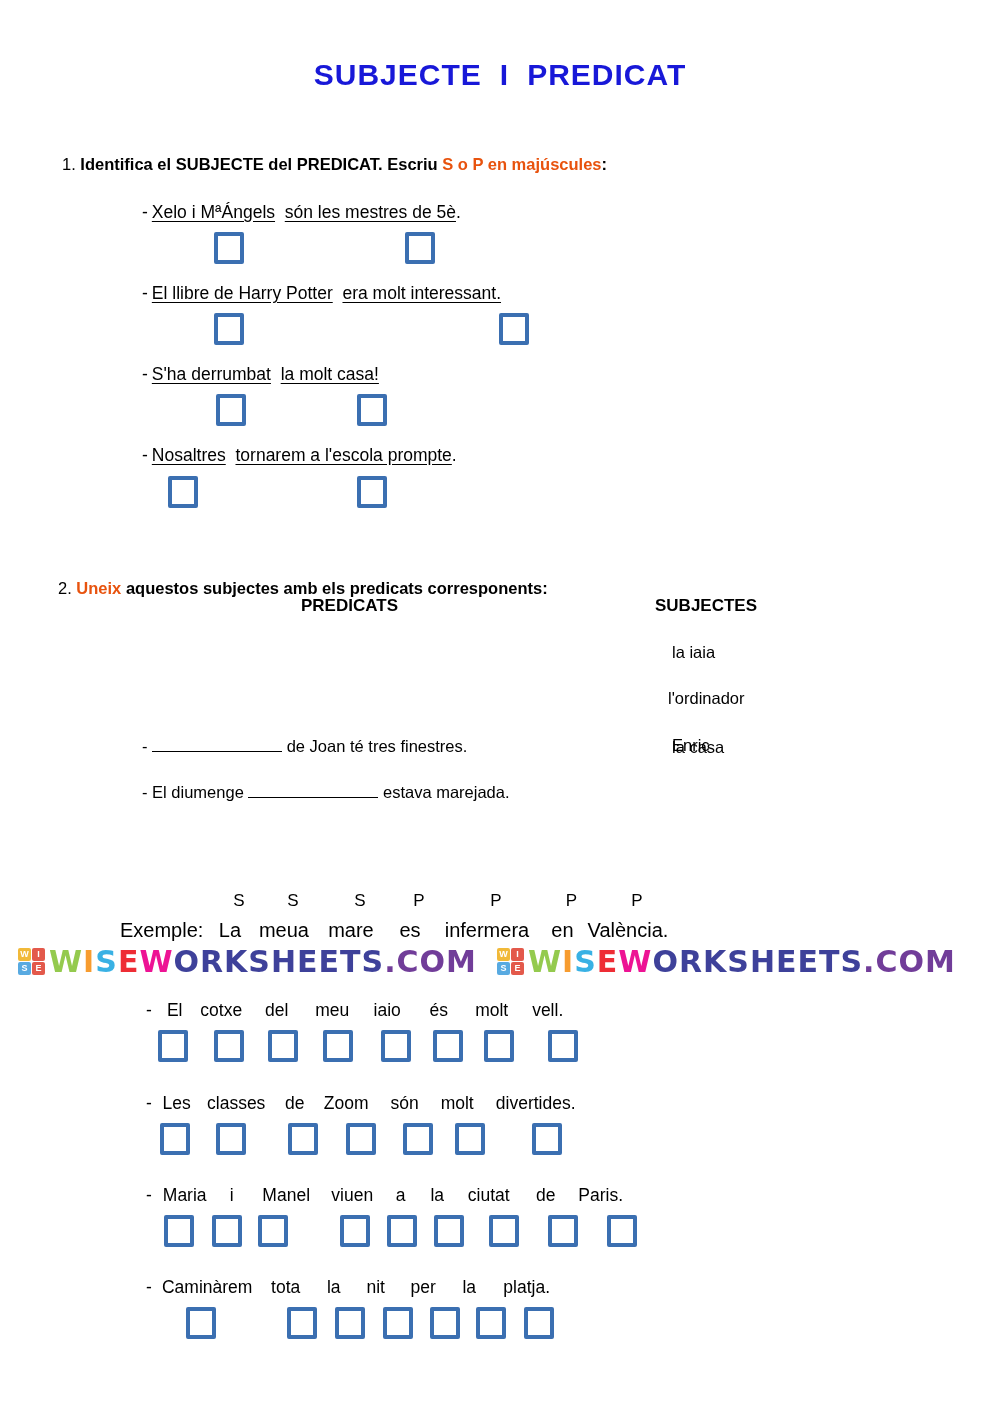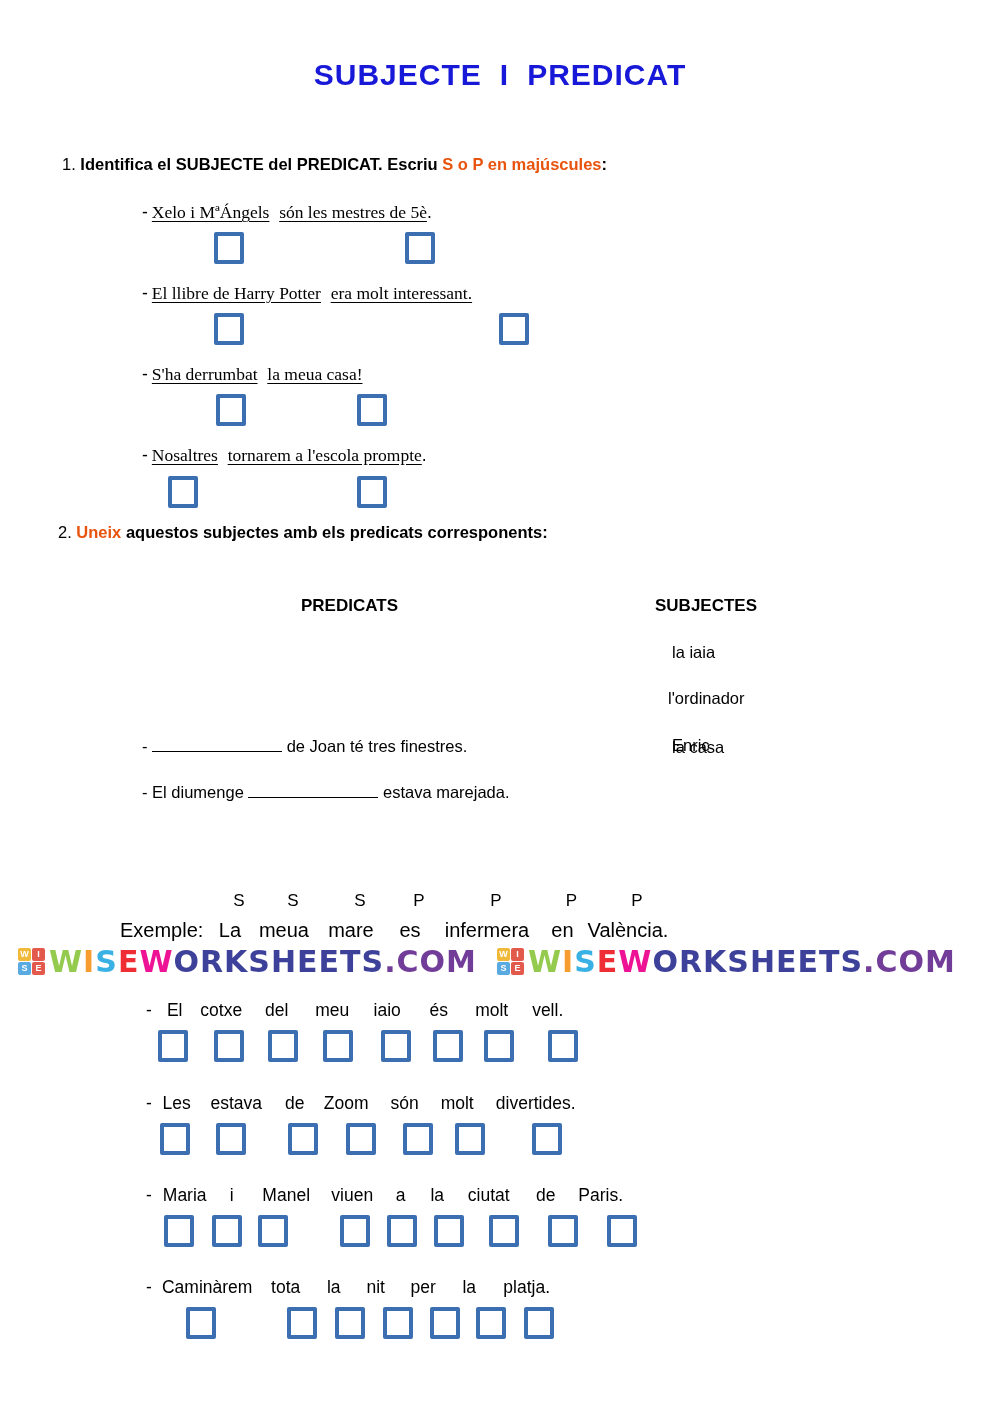--- a/index.html
+++ b/index.html
@@ -44,21 +44,21 @@
     white-space: nowrap;
   }
   .instr .num { font-weight: normal; }
   .instr .b { font-weight: bold; }
   .instr .hl { font-weight: bold; color: #e8530e; }
 
   
   .ex1 { position: absolute; left: 0; top: 0; width: 1000px; }
   .s1-line { position: absolute; font-size: 17.5px; white-space: nowrap; }
   .s1-line .dash { margin-right: 4px; }
-  .s1-line .seg { text-decoration: underline; text-underline-offset: 3px; font-family: Liberation Serif, serif; }
+  .s1-line .seg { text-decoration: underline; text-underline-offset: 3px; }
 
   .box {
     position: absolute;
     width: 30px;
     height: 32px;
     border: 4px solid #3b6fb1;
     background: #ffffff;
     box-sizing: border-box;
     border-radius: 2px;
   }
@@ -163,33 +163,33 @@
     <div class="box" style="left:214px; top:232px;"></div>
     <div class="box" style="left:405px; top:232px;"></div>
 
     <div class="s1-line" style="left:142px; top:283px;">
       <span class="dash">-</span><span class="seg">El llibre de Harry Potter</span>&nbsp; <span class="seg">era molt interessant.</span>
     </div>
     <div class="box" style="left:214px; top:313px;"></div>
     <div class="box" style="left:499px; top:313px;"></div>
 
     <div class="s1-line" style="left:142px; top:364px;">
-      <span class="dash">-</span><span class="seg">S'ha derrumbat</span>&nbsp; <span class="seg">la meua casa!</span>
+      <span class="dash">-</span><span class="seg">S'ha derrumbat</span>&nbsp; <span class="seg">la molt casa!</span>
     </div>
     <div class="box" style="left:216px; top:394px;"></div>
     <div class="box" style="left:357px; top:394px;"></div>
 
     <div class="s1-line" style="left:142px; top:445px;">
       <span class="dash">-</span><span class="seg">Nosaltres</span>&nbsp; <span class="seg">tornarem a l'escola prompte</span><span>.</span>
     </div>
     <div class="box" style="left:168px; top:476px;"></div>
     <div class="box" style="left:357px; top:476px;"></div>
   </div>
 
-  <div class="instr" style="left:58px; top:523px;">
+  <div class="instr" style="left:58px; top:579px;">
     <span class="num">2.</span>
     <span class="hl">Uneix</span><span class="b"> aquestos subjectes amb els predicats corresponents:</span>
   </div>
 
   <div class="colhead" style="left:301px; top:596px;">PREDICATS</div>
   <div class="colhead" style="left:655px; top:596px;">SUBJECTES</div>
 
   <div class="ex2sub" style="left:672px; top:643px;">la iaia</div>
 
   <div class="ex2sub" style="left:668px; top:689px;">l'ordinador</div>
@@ -225,21 +225,21 @@
   <div class="box" style="left:214px; top:1030px;"></div>
   <div class="box" style="left:268px; top:1030px;"></div>
   <div class="box" style="left:323px; top:1030px;"></div>
   <div class="box" style="left:381px; top:1030px;"></div>
   <div class="box" style="left:433px; top:1030px;"></div>
   <div class="box" style="left:484px; top:1030px;"></div>
   <div class="box" style="left:548px; top:1030px;"></div>
 
   <div class="s3-line" style="left:146px; top:1093px;">
     <span>-</span>
-    <span class="w" style="width:40px;">Les</span><span class="w" style="width:79px;">estava</span><span class="w" style="width:38px;">de</span><span class="w" style="width:65px;">Zoom</span><span class="w" style="width:52px;">són</span><span class="w" style="width:53px;">molt</span><span class="w" style="width:104px;">divertides.</span>
+    <span class="w" style="width:40px;">Les</span><span class="w" style="width:79px;">classes</span><span class="w" style="width:38px;">de</span><span class="w" style="width:65px;">Zoom</span><span class="w" style="width:52px;">són</span><span class="w" style="width:53px;">molt</span><span class="w" style="width:104px;">divertides.</span>
   </div>
   <div class="box" style="left:160px; top:1123px;"></div>
   <div class="box" style="left:216px; top:1123px;"></div>
   <div class="box" style="left:288px; top:1123px;"></div>
   <div class="box" style="left:346px; top:1123px;"></div>
   <div class="box" style="left:403px; top:1123px;"></div>
   <div class="box" style="left:455px; top:1123px;"></div>
   <div class="box" style="left:532px; top:1123px;"></div>
 
   <div class="s3-line" style="left:146px; top:1185px;">

